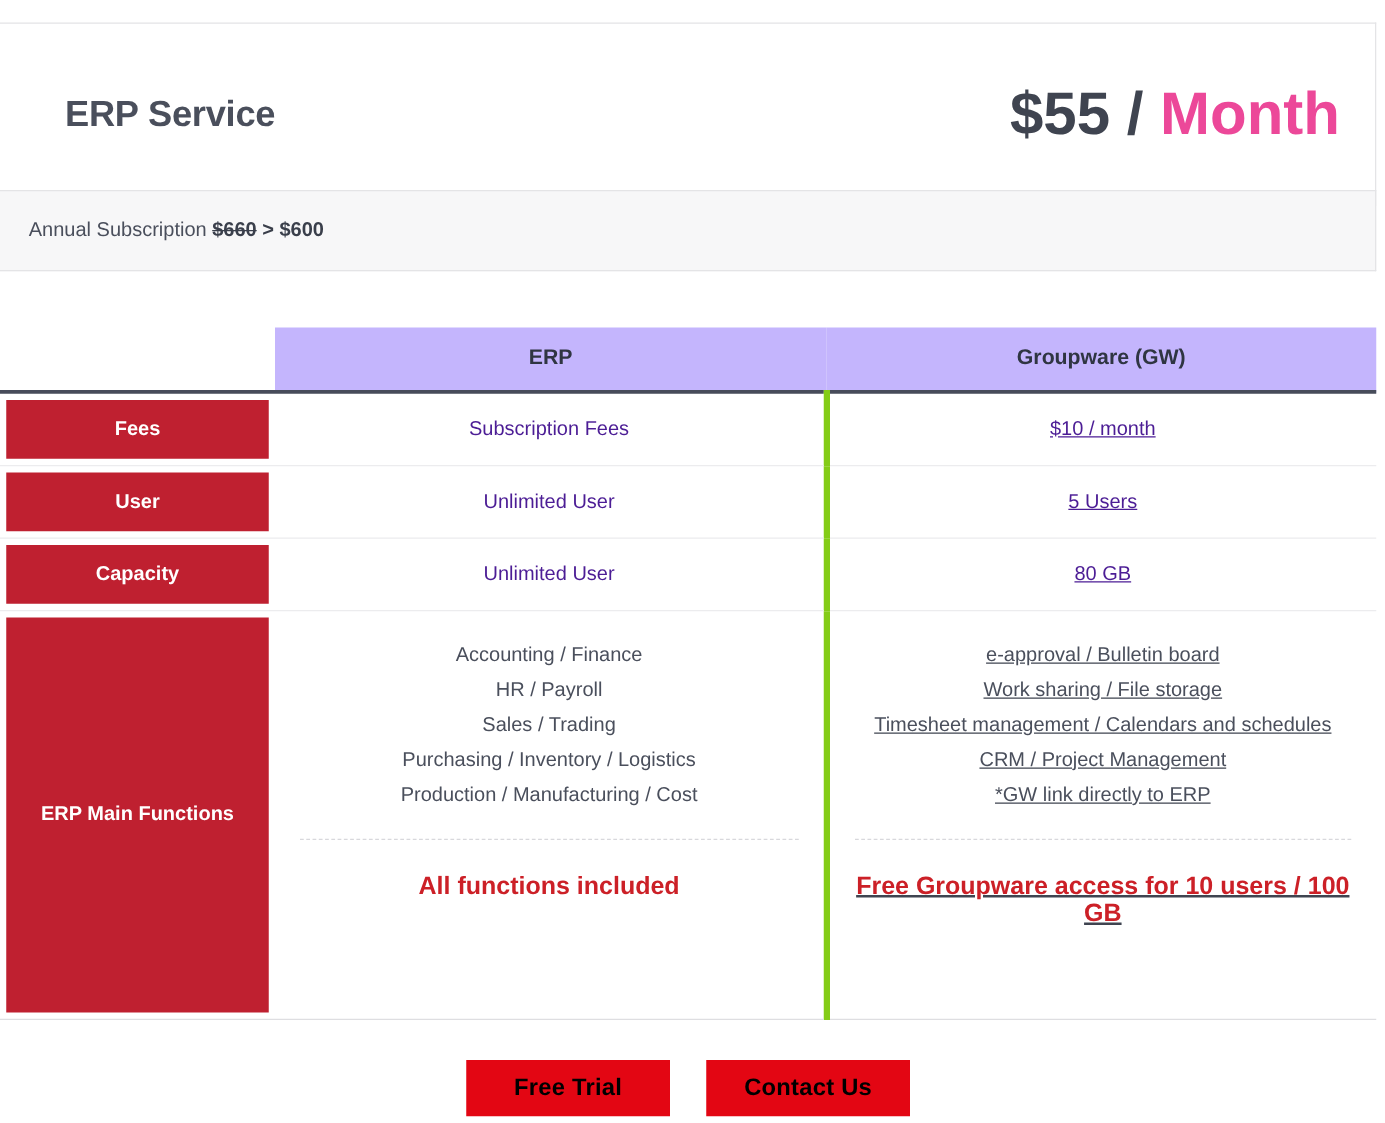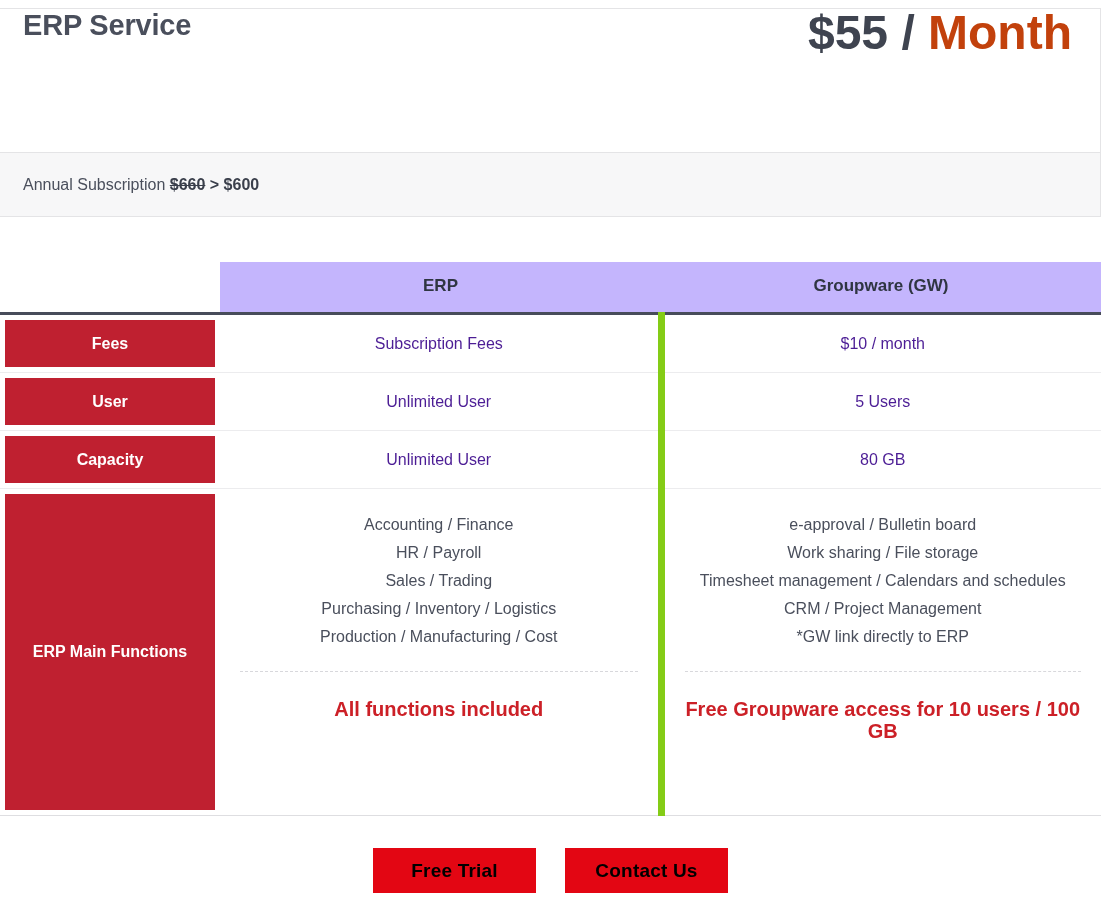--- a/index.html
+++ b/index.html
@@ -19,46 +19,48 @@
     position: relative;
     width: 1108px;
     height: 898px;
     box-sizing: border-box;
   }
 
   
   .header-band {
     position: absolute;
     left: 0;
-    top: 8px;
+    top: 18px;
     width: 1101px;
     height: 147px;
     box-sizing: border-box;
     border-top: 1px solid #e4e4e6;
     border-right: 1px solid #e4e4e6;
     background: #ffffff;
     display: flex;
+    align-items: center;
     justify-content: space-between;
+    padding-left: 29px;
   }
   .service-title {
     padding-left: 23px;
     font-size: 29px;
     font-weight: bold;
     color: #4a4f5c;
     letter-spacing: -0.2px;
     white-space: nowrap;
   }
   .price {
     padding-right: 28px;
     font-size: 48px;
     font-weight: bold;
     white-space: nowrap;
     line-height: 1;
   }
-  .price .period { color: #c2410c; }
+  .price .period { color: #ec4899; }
 
   
   .annual-band {
     position: absolute;
     left: 0;
     top: 152px;
     width: 1101px;
     height: 65px;
     box-sizing: border-box;
     background: #f7f7f8;
@@ -140,21 +142,21 @@
   .label-box.row-h { height: 47px; }
   .label-box.tall  { height: 316px; }
 
   
   td.val-cell {
     text-align: center;
     font-size: 16px;
     color: #4c1d95;
     padding: 17px 10px;
   }
-  td.col-div { border-left: 7px solid #84cc16; }
+  td.col-div { border-left: 5px solid #84cc16; text-decoration: underline; }
 
   
   td.func-cell {
     padding: 22px 16px 18px 16px;
     vertical-align: top;
     text-align: center;
   }
   .func-list {
     font-size: 16px;
     color: #4a4f5c;

